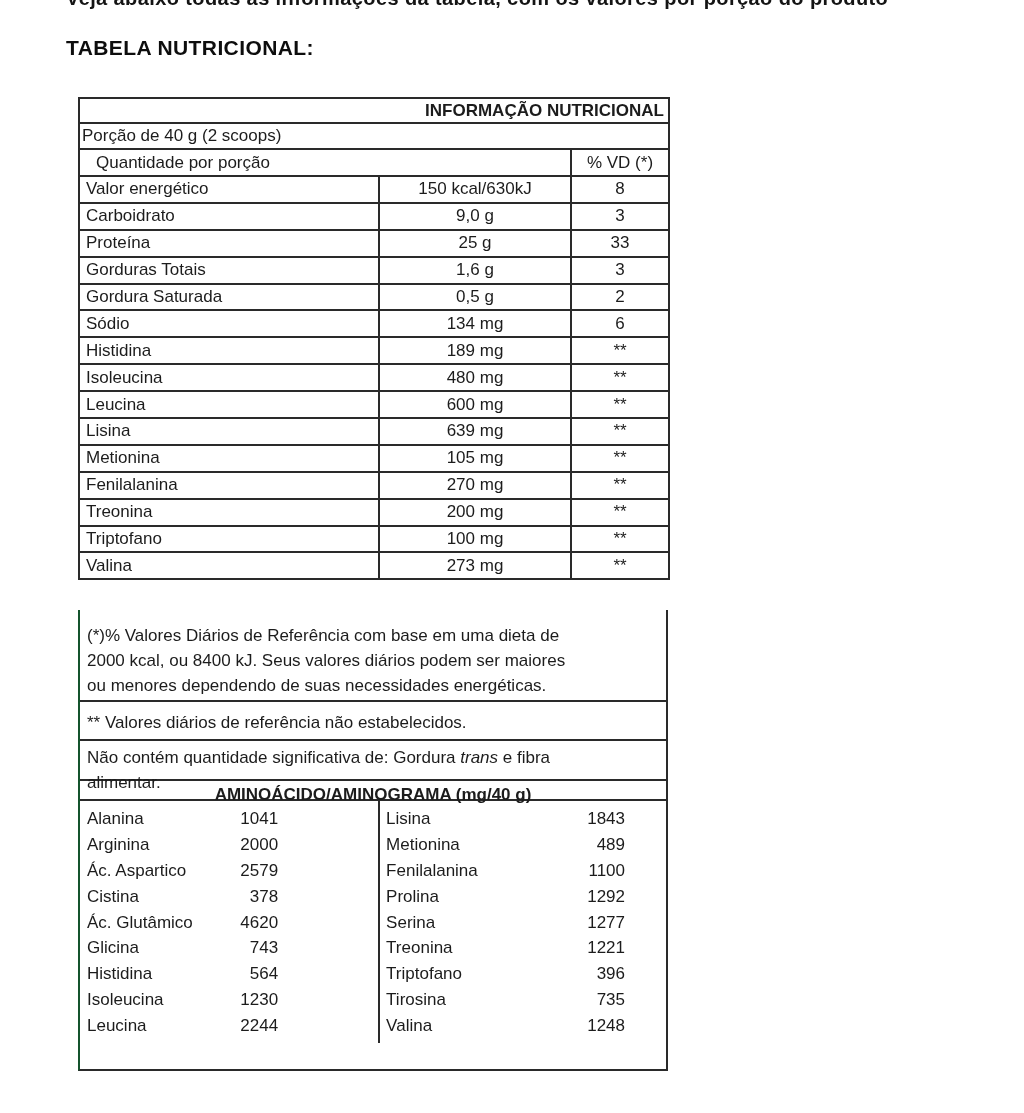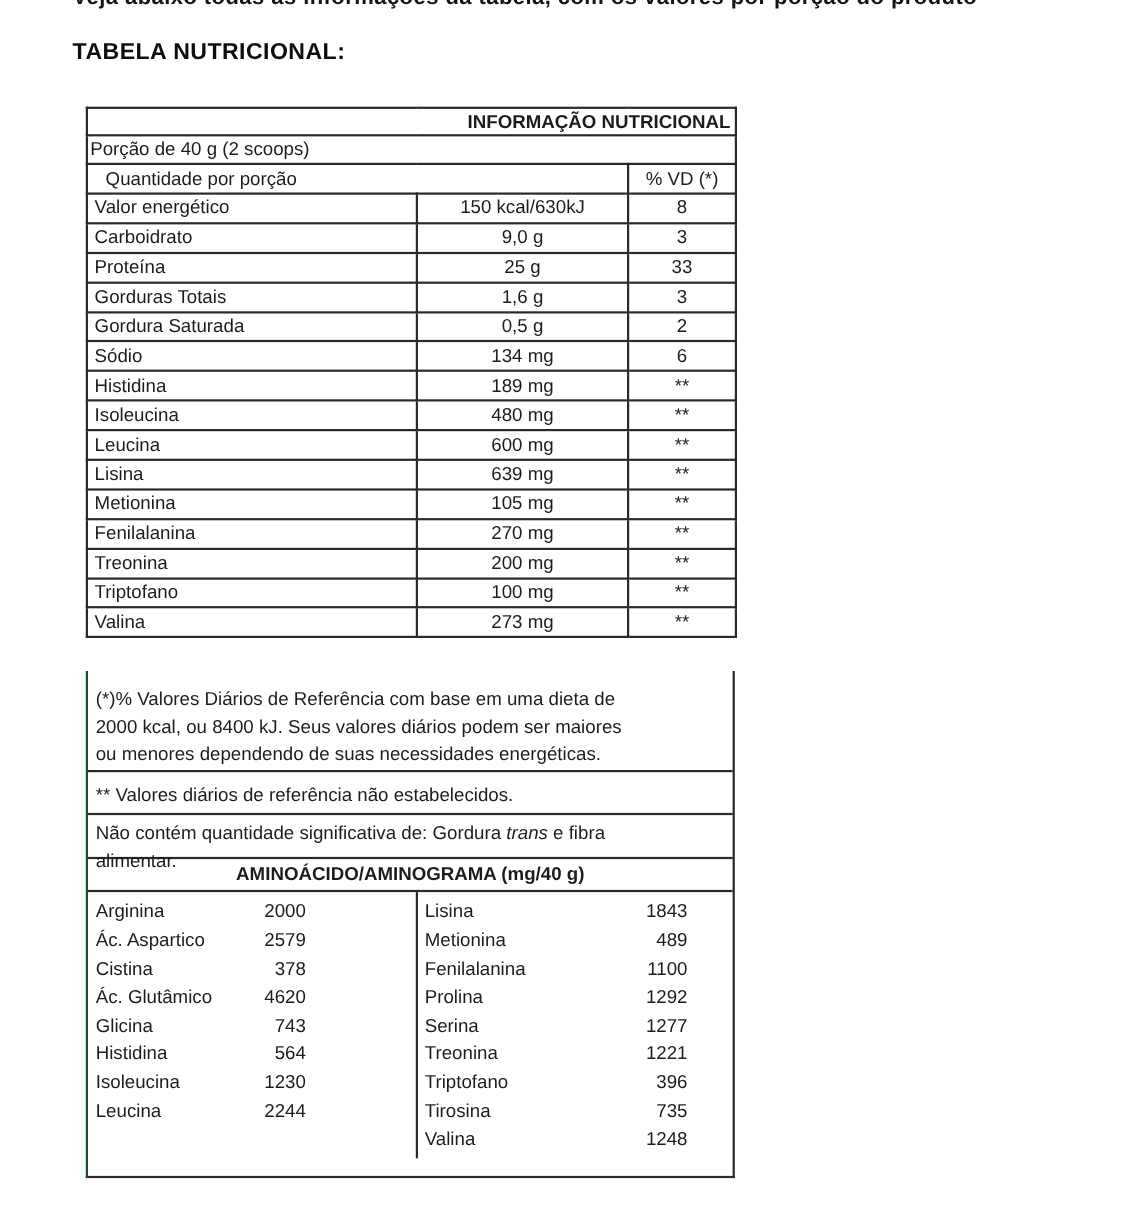--- a/index.html
+++ b/index.html
@@ -55,21 +55,21 @@
   .sec { border-top:2px solid #2a2a2a; }
   .sec.first { border-top:none; }
   .fn-daily {
     height:90px; padding:13px 8px 0 7px; line-height:25px;
     white-space:pre-line;
   }
   .fn-star2 { height:39px; padding:8px 8px 0 7px; line-height:25px; }
   .fn-nosig { height:40px; padding:4px 8px 0 7px; line-height:25px; }
   .fn-nosig .it { font-style:italic; }
   .amino-title {
-    height:30px; line-height:28px; text-align:center; font-weight:bold;
+    height:20px; line-height:28px; text-align:center; font-weight:bold;
   }
   .amino-grid { height:244px; display:flex; }
   .amino-col { padding-top:5px; }
   .amino-col.left  { width:299px; padding-left:7px; padding-right:100px; }
   .amino-col.right { width:289px; padding-left:6px; padding-right:41px;
                      border-left:2px solid #2a2a2a; }
   .amino-row { display:flex; height:25.9px; line-height:25.9px; }
   .amino-row .an { flex:1; white-space:nowrap; }
   .amino-row .av { text-align:right; white-space:nowrap; }
 </style>
@@ -185,20 +185,24 @@
 ou menores dependendo de suas necessidades energéticas.</div>
   <div class="sec fn-star2">** Valores diários de referência não estabelecidos.</div>
   <div class="sec fn-nosig">
     <span>Não contém quantidade significativa de: Gordura </span><span class="it">trans</span><span> e fibra</span><br>
     <span>alimentar.</span>
   </div>
   <div class="sec amino-title">AMINOÁCIDO/AMINOGRAMA (mg/40 g)</div>
   <div class="sec amino-grid">
     <div class="amino-col left">
         <div class="amino-row">
+          <span class="an">Alanina</span>
+          <span class="av">1041</span>
+        </div>
+        <div class="amino-row">
           <span class="an">Arginina</span>
           <span class="av">2000</span>
         </div>
         <div class="amino-row">
           <span class="an">Ác. Aspartico</span>
           <span class="av">2579</span>
         </div>
         <div class="amino-row">
           <span class="an">Cistina</span>
           <span class="av">378</span>

